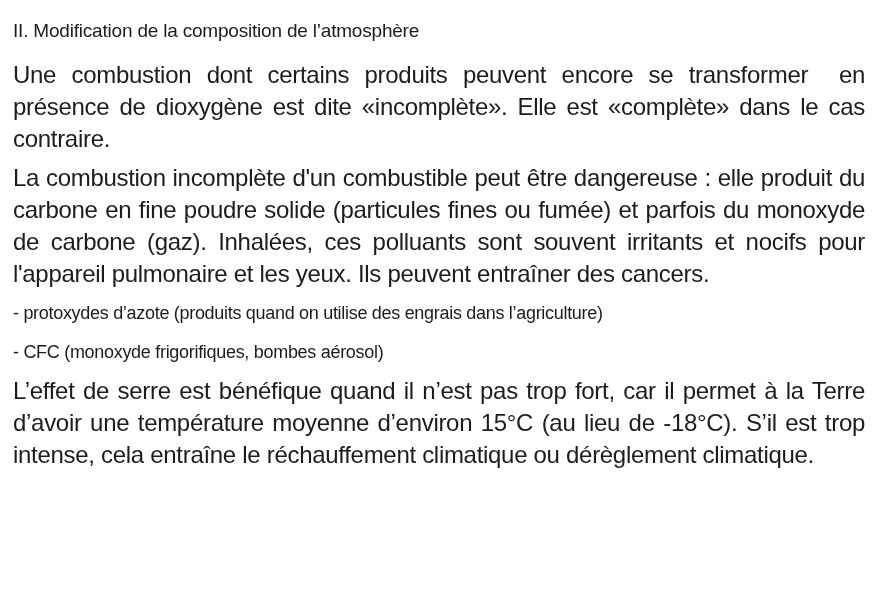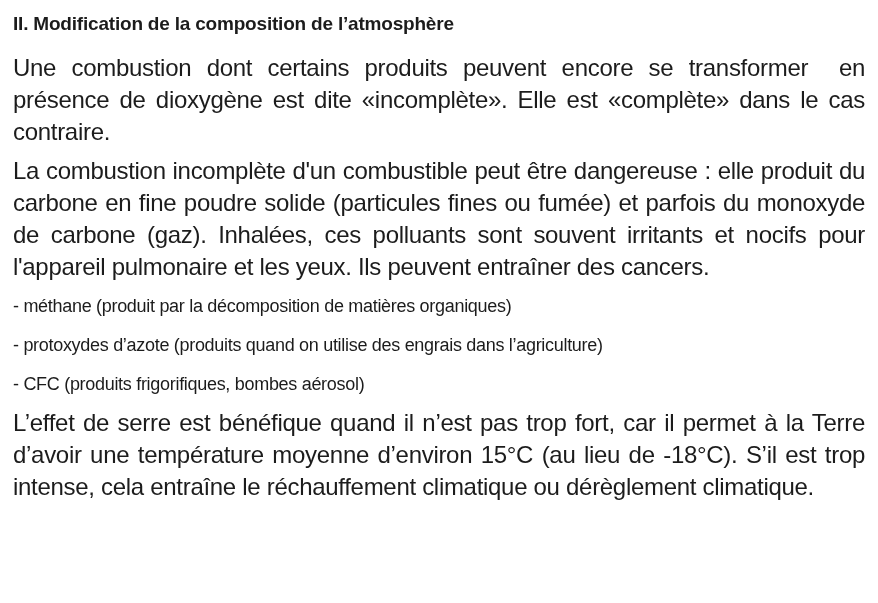--- a/index.html
+++ b/index.html
@@ -11,24 +11,24 @@
     width: 878px;
     height: 603px;
     box-sizing: border-box;
     padding: 10px 13px 0 13px;
     overflow: hidden;
     font-family: "Liberation Sans", "DejaVu Sans", sans-serif;
     color: #1c1c1c;
   }
   .doc-title {
     font-size: 19px;
-    font-weight: 700;
+    font-weight: 400;
     letter-spacing: -0.2px;
     line-height: 28px;
-    margin: 0 0 14px 0;
+    margin: 7px 0 14px 0;
   }
   .para {
     font-size: 24px;
     letter-spacing: -0.3px;
     line-height: 32px;
     text-align: justify;
     margin: 0 0 7px 0;
   }
   .bullet-list {
     margin: 0;
@@ -50,19 +50,18 @@
 
 <main>
   <h1 class="doc-title">II. Modification de la composition de l’atmosphère</h1>
 
   <p class="para">Une combustion dont certains produits peuvent encore se transformer &nbsp;en présence de dioxygène est dite «incomplète». Elle est «complète» dans le cas contraire.</p>
 
   <p class="para">La combustion incomplète d'un combustible peut être dangereuse : elle produit du carbone en fine poudre solide (particules fines ou fumée) et parfois du monoxyde de carbone (gaz). Inhalées, ces polluants sont souvent irritants et nocifs pour l'appareil pulmonaire et les yeux. Ils peuvent entraîner des cancers.</p>
 
 
   <div class="bullet-list">
-    <p class="bullet">- méthane (produit par la décomposition de matières organiques)</p>
     <p class="bullet">- protoxydes d’azote (produits quand on utilise des engrais dans l’agriculture)</p>
-    <p class="bullet">- CFC (produits frigorifiques, bombes aérosol)</p>
+    <p class="bullet">- CFC (monoxyde frigorifiques, bombes aérosol)</p>
   </div>
 
   <p class="para">L’effet de serre est bénéfique quand il n’est pas trop fort, car il permet à la Terre d’avoir une température moyenne d’environ 15°C (au lieu de -18°C). S’il est trop intense, cela entraîne le réchauffement climatique ou dérèglement climatique.</p>
 </main>
 
 </body></html>

